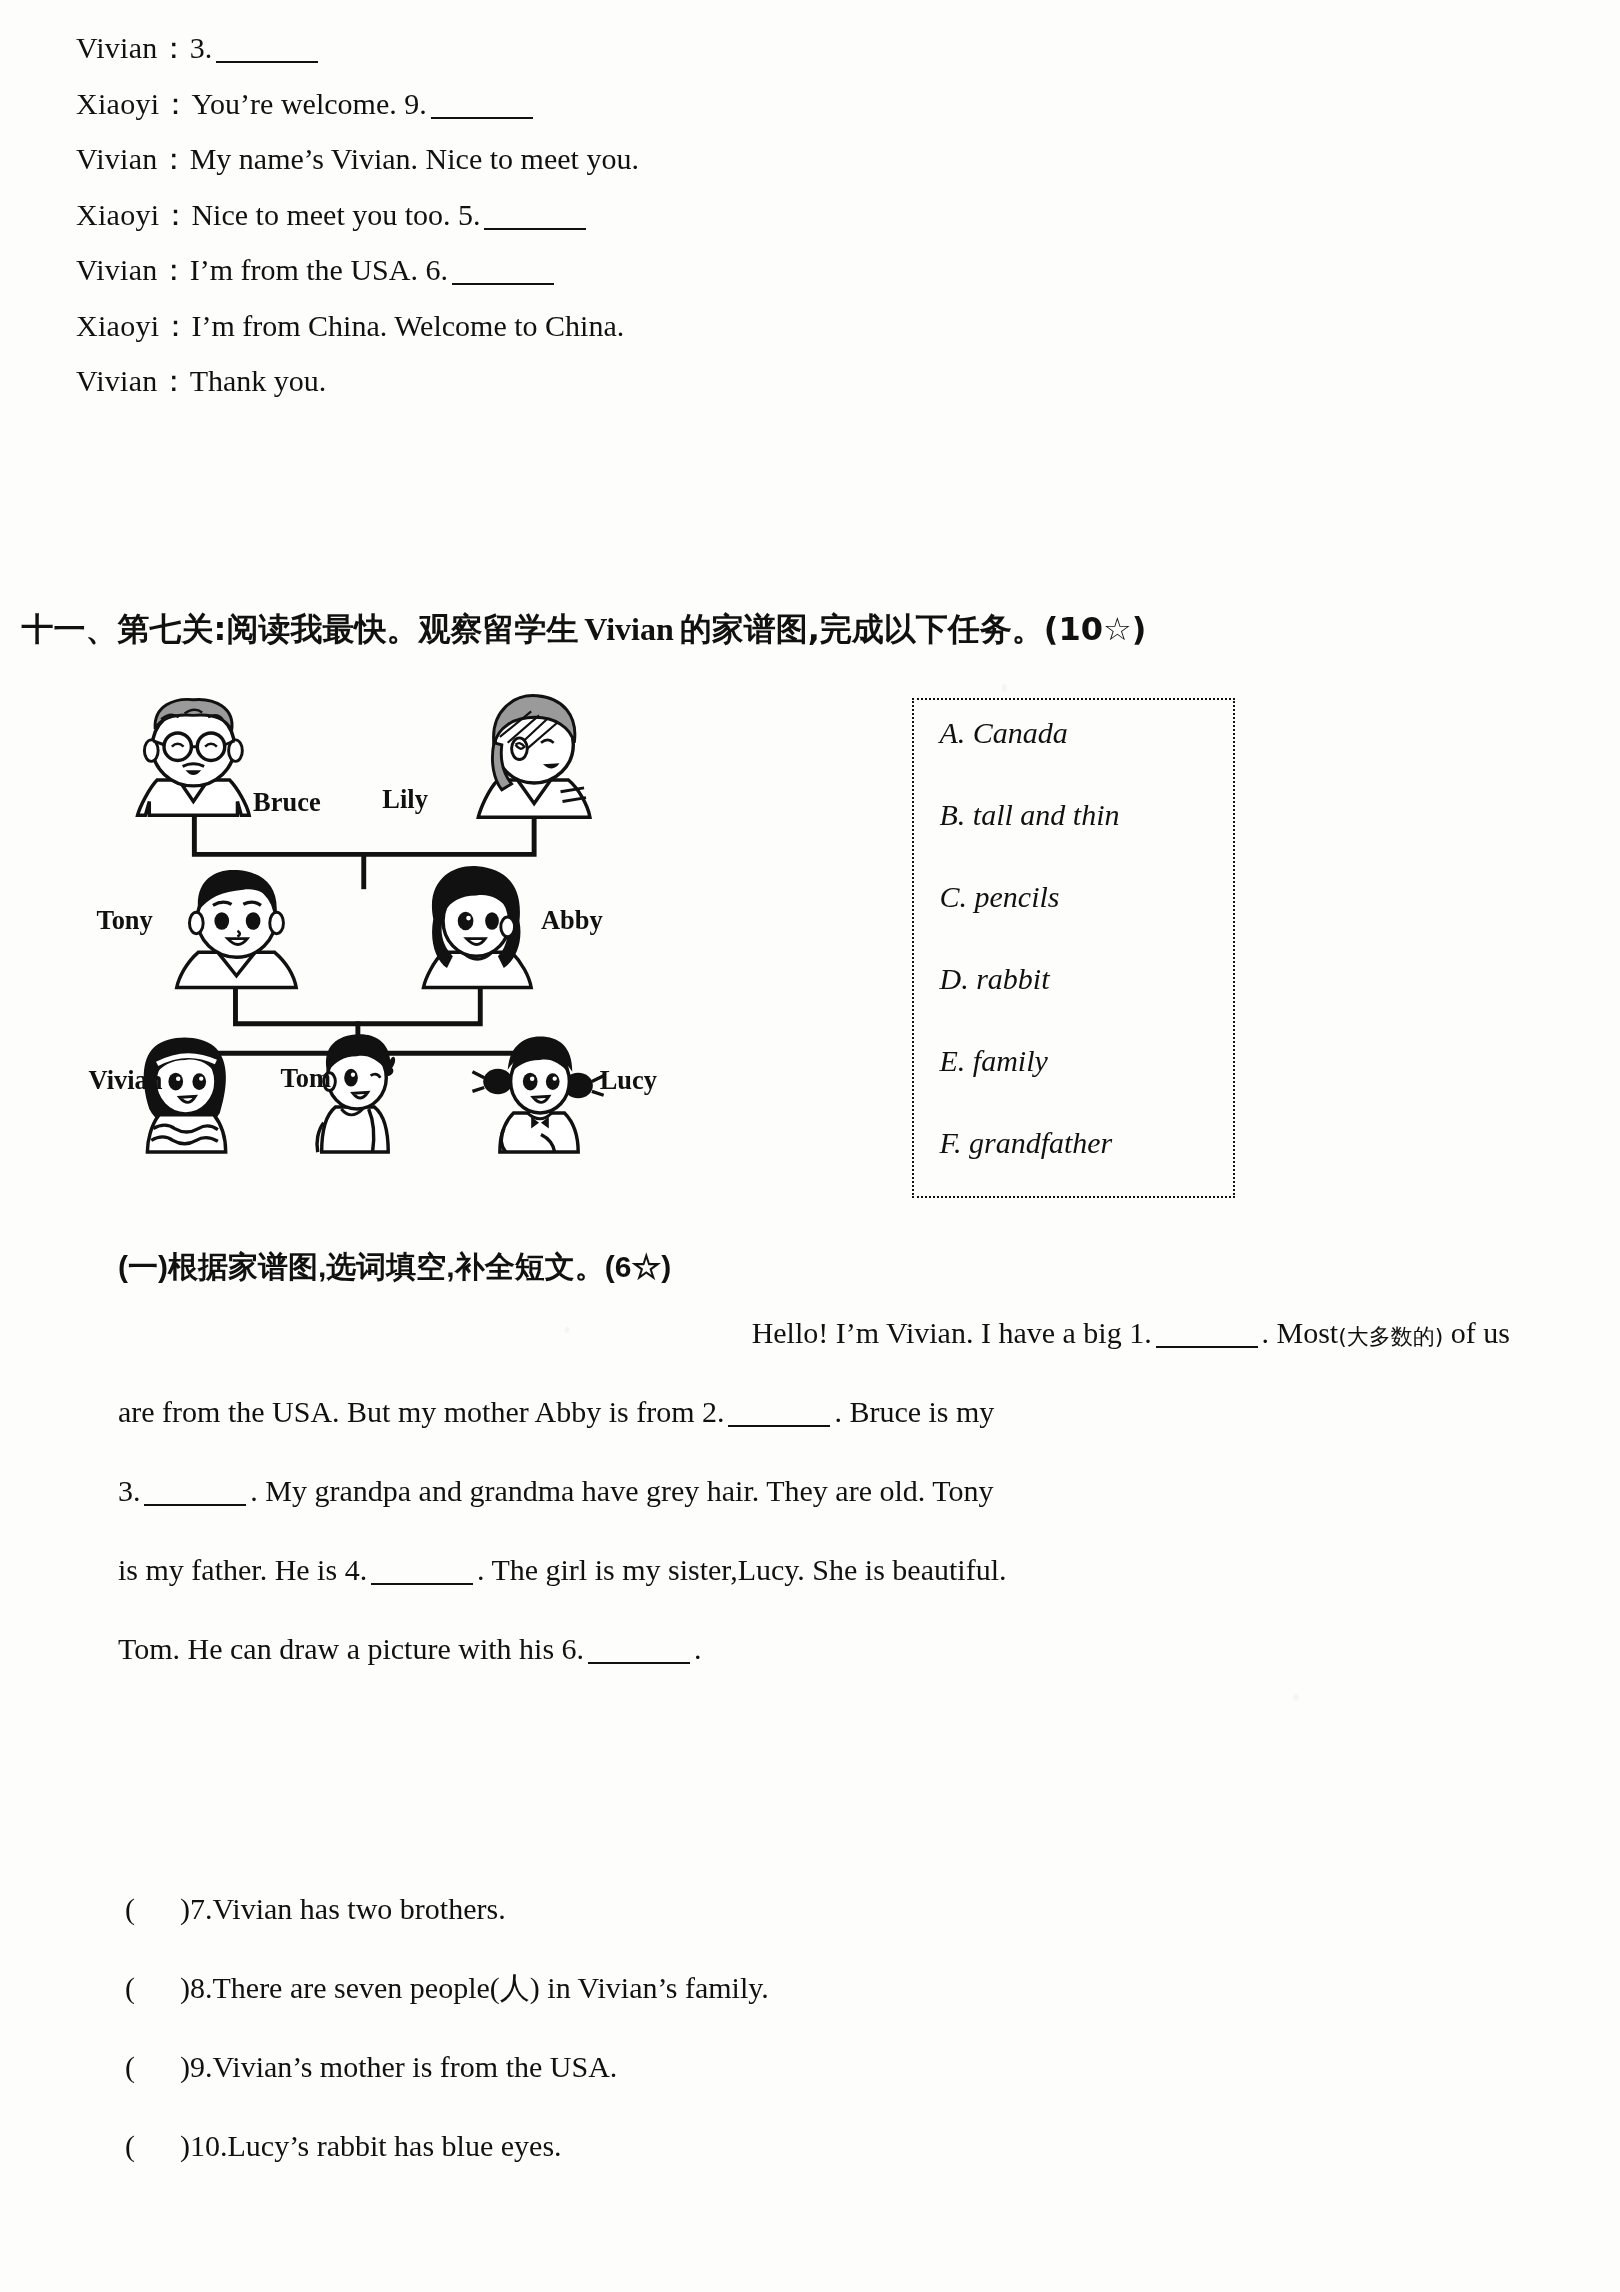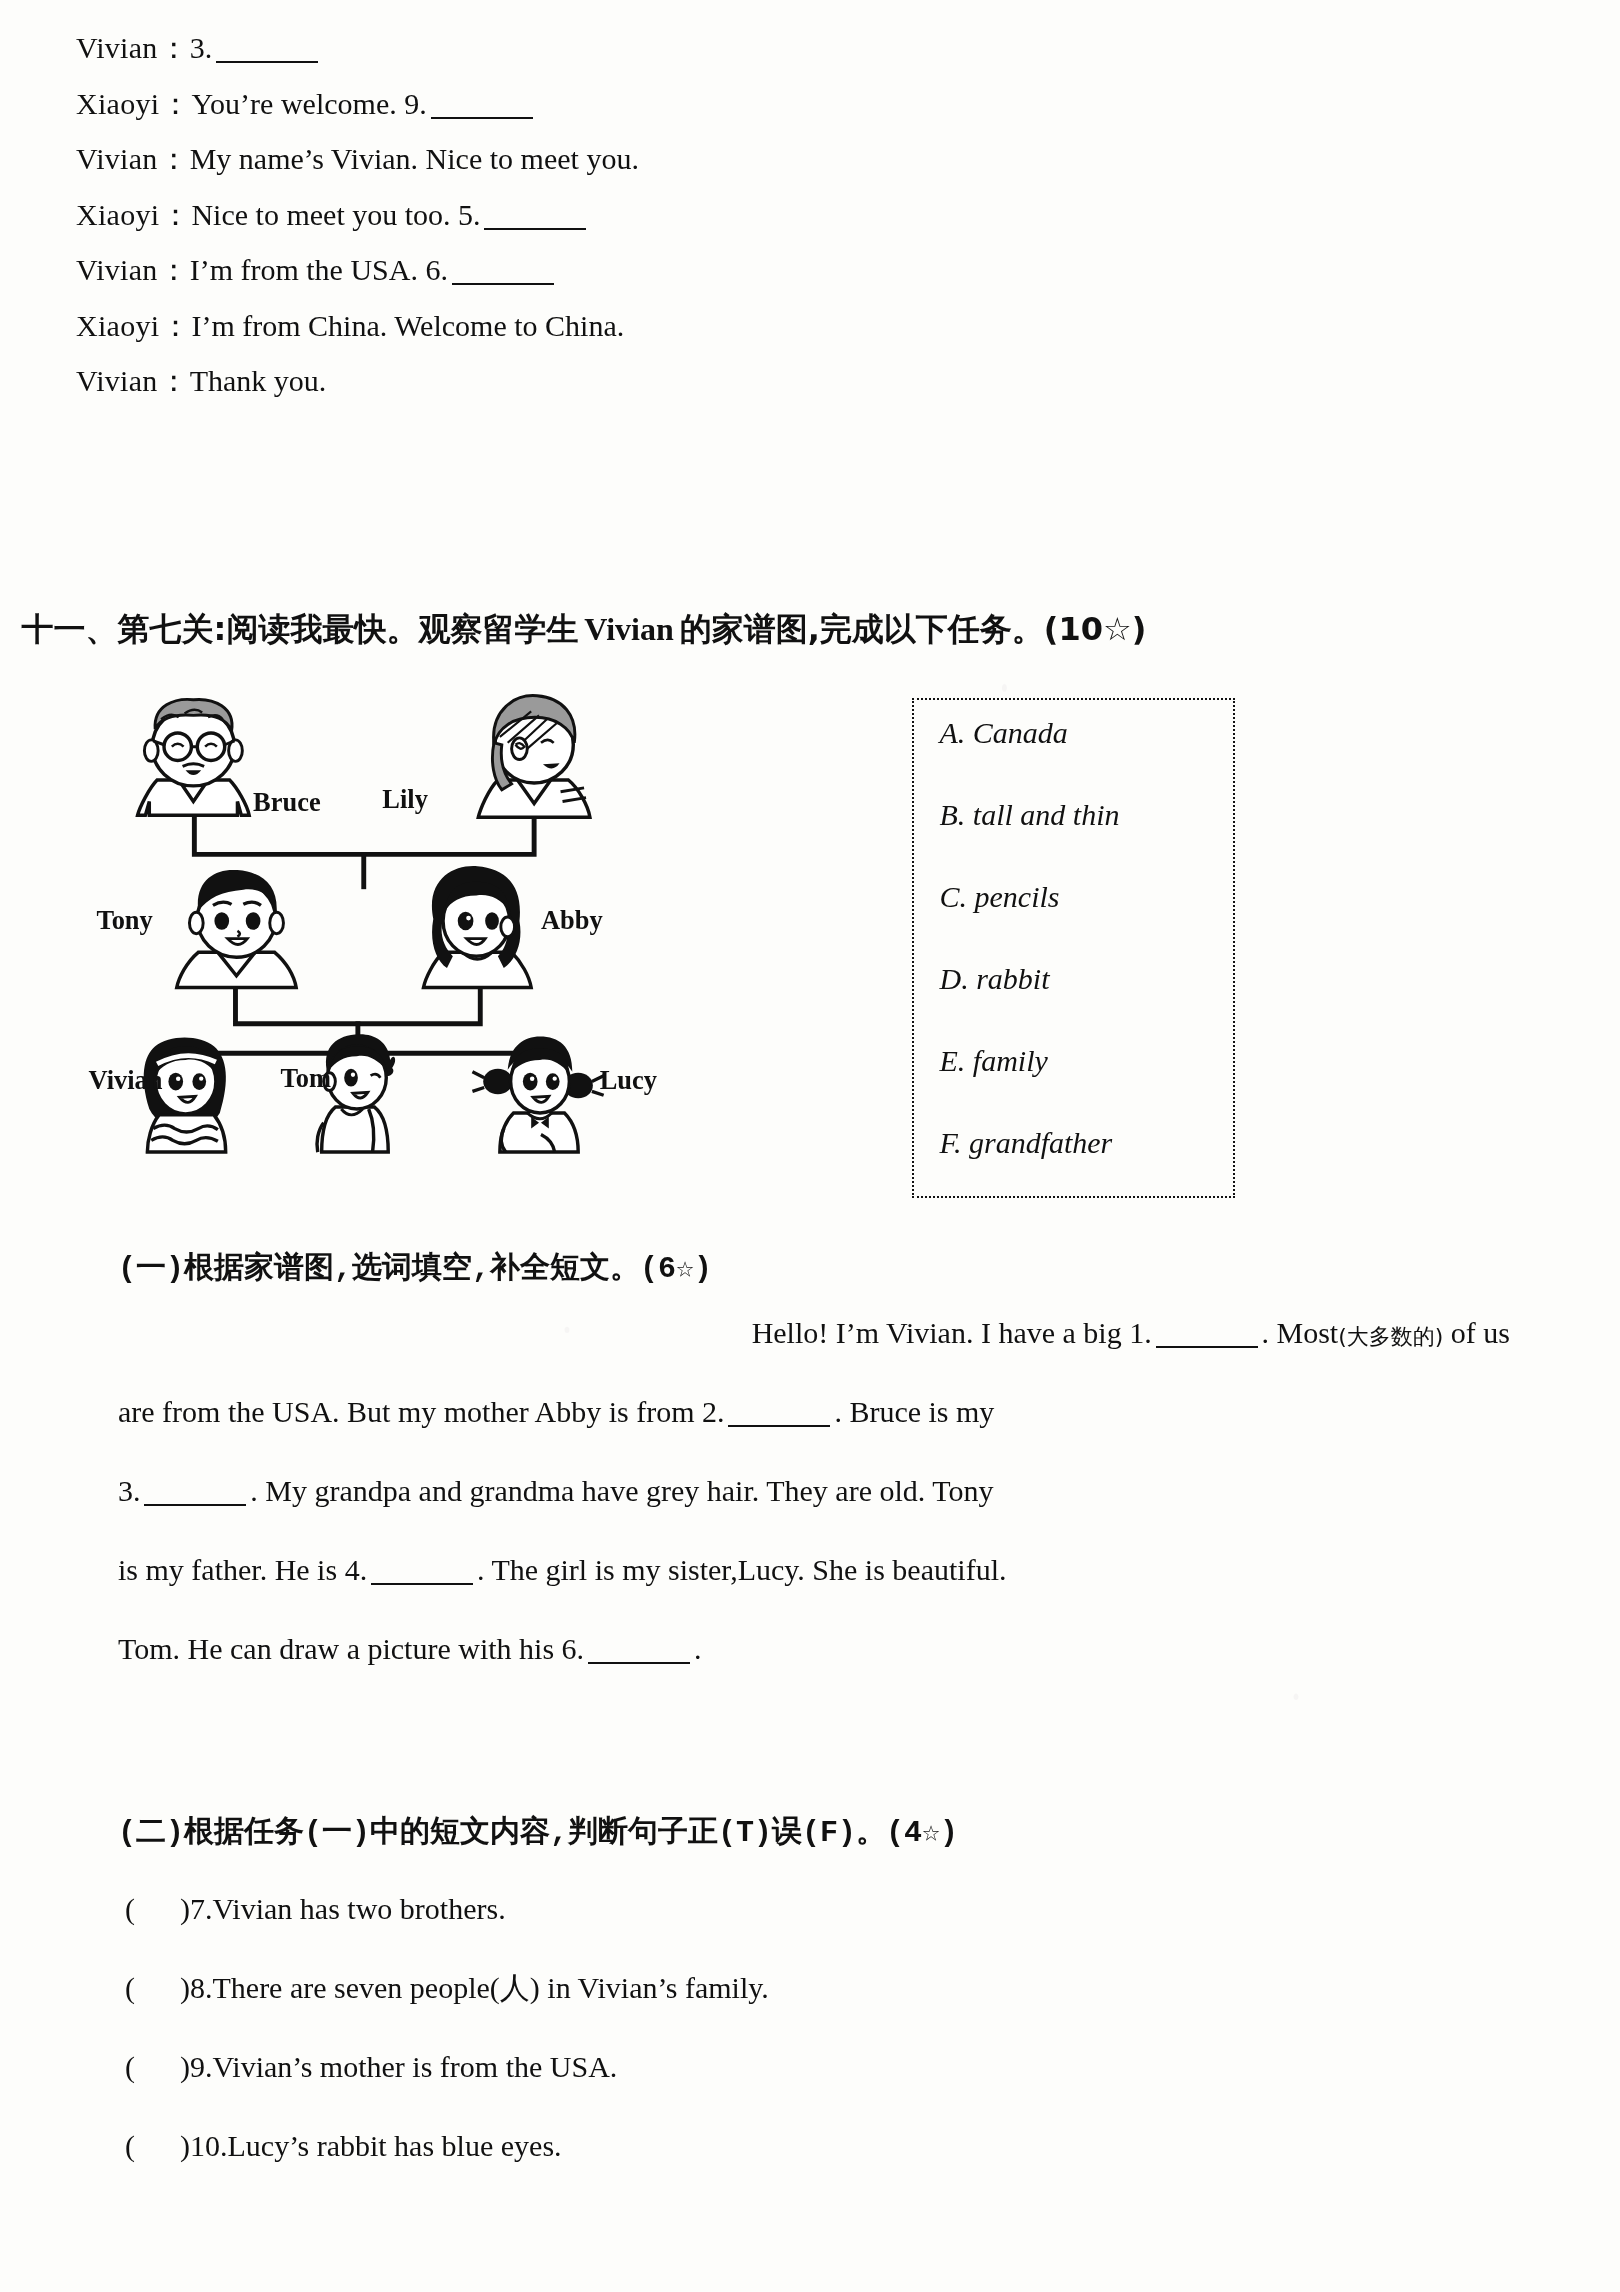--- a/index.html
+++ b/index.html
@@ -67,21 +67,21 @@
   .wordbank .wb-item {
     font-size:30px;
     line-height:1.0;
     margin-bottom:52px;
     white-space:nowrap;
   }
 
   
   .sub-head {
     font-size:30px; font-weight:bold;
-    font-family:Liberation Mono, monospace;
+    font-family:Liberation Sans, sans-serif;
     white-space:nowrap;
   }
   #subA { position:absolute; left:118px; top:1247px; }
   #subB { position:absolute; left:118px; top:1811px; }
 
   
   .passage { position:absolute; left:118px; top:1318px; width:1392px; }
   .pline {
     font-size:30px; line-height:1.0;
     margin-bottom:49px;
@@ -388,21 +388,20 @@
       <span class="blank-ul"></span>
       <span>. The girl is my sister,Lucy. She is beautiful.</span>
     </div>
     <div class="pline">
       <span>Tom. He can draw a picture with his 6.</span>
       <span class="blank-ul"></span>
       <span>.</span>
     </div>
   </div>
 
-  <div id="subB" class="sub-head">(二)根据任务(一)中的短文内容,判断句子正(T)误(F)。(4☆)</div>
 
   <div class="tflist">
     <div class="tfrow"><span class="paren">(      )</span><span>7.</span><span>Vivian has two brothers.</span></div>
     <div class="tfrow"><span class="paren">(      )</span><span>8.</span><span>There are seven people(人) in Vivian’s family.</span></div>
     <div class="tfrow"><span class="paren">(      )</span><span>9.</span><span>Vivian’s mother is from the USA.</span></div>
     <div class="tfrow"><span class="paren">(      )</span><span>10.</span><span>Lucy’s rabbit has blue eyes.</span></div>
   </div>
 
 </div>
 

